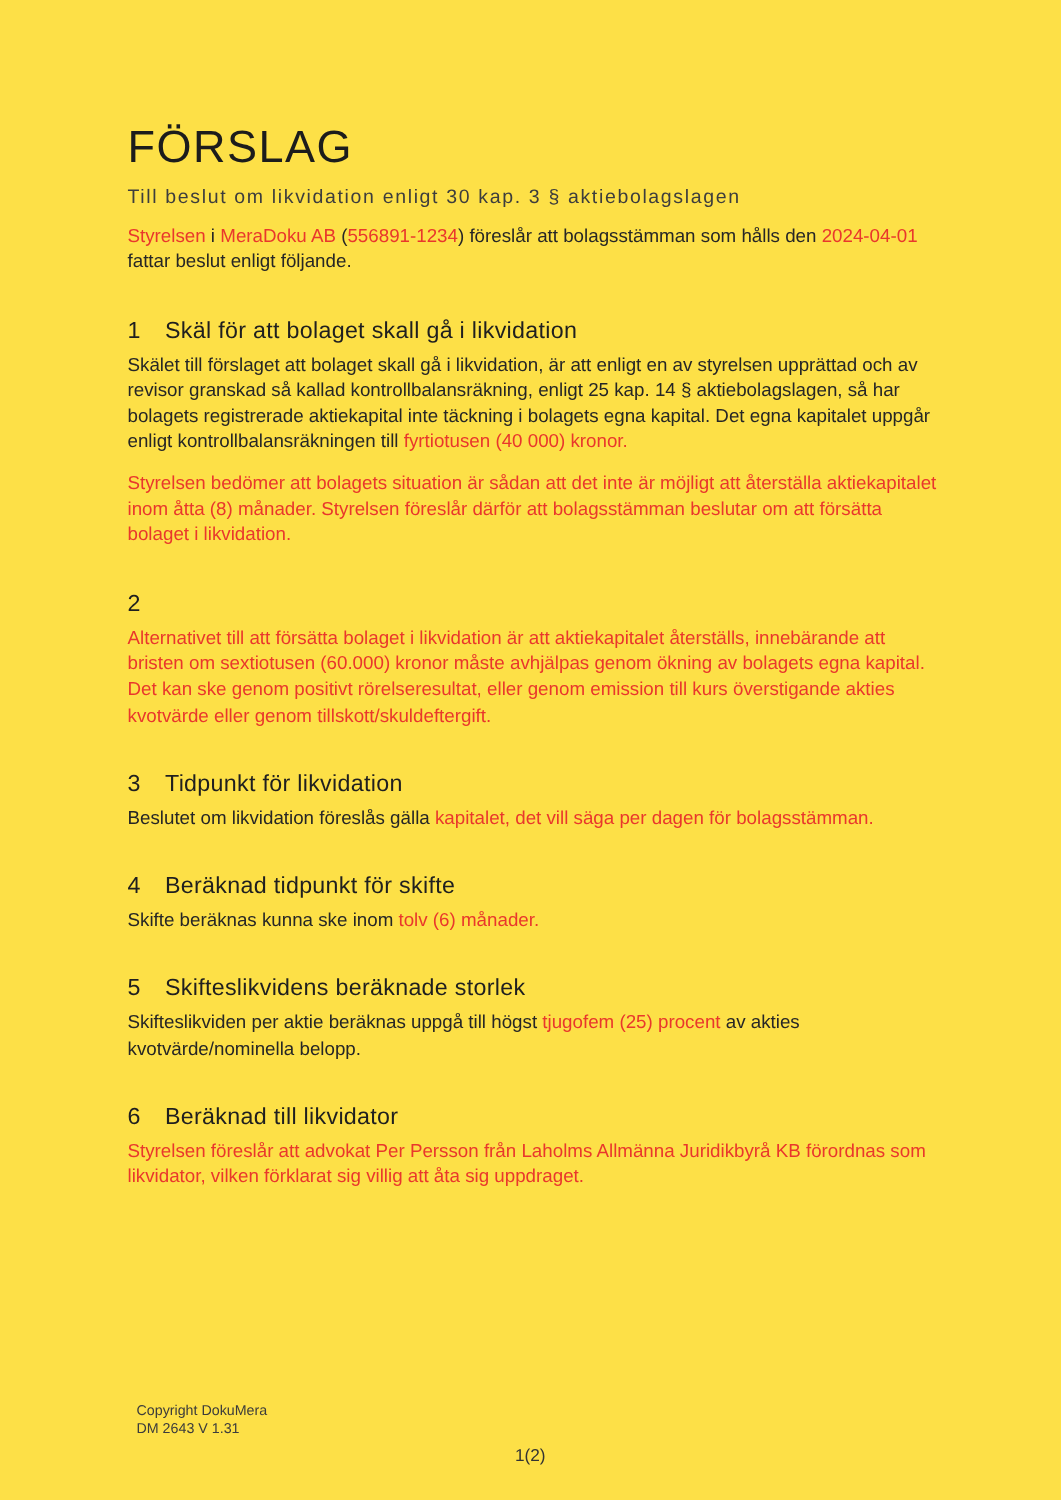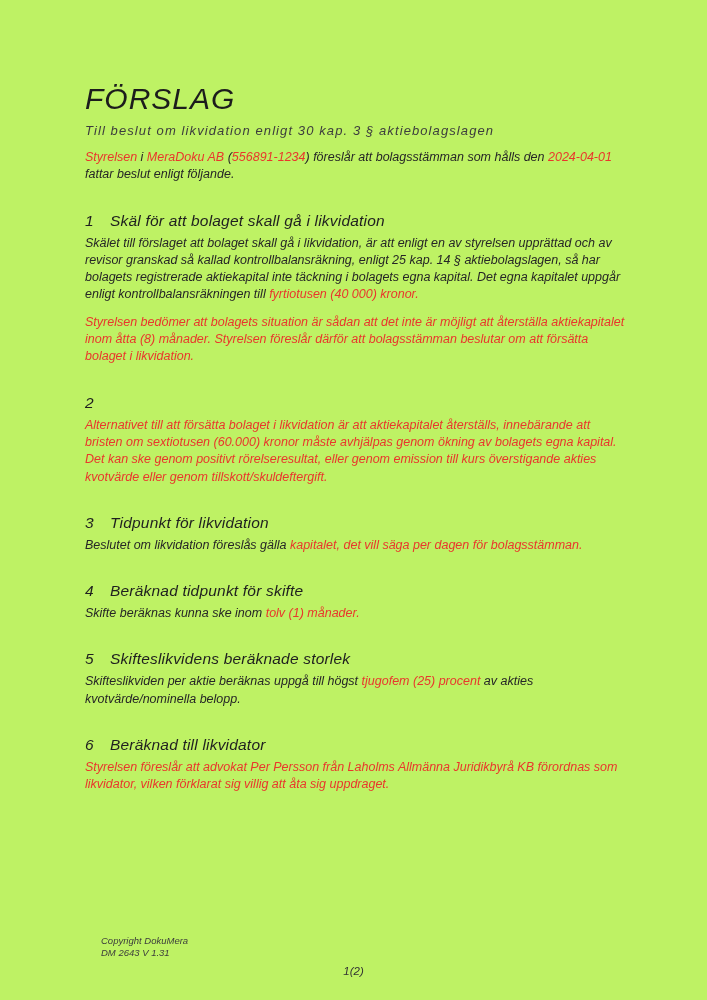--- a/index.html
+++ b/index.html
@@ -4,25 +4,24 @@
 <style>
   html, body {
     margin: 0;
     padding: 0;
     background: #ffffff;
   }
   .page {
     position: relative;
     width: 707px;
     height: 1000px;
-    background: #bef264;
+    background: #fde047;
     font-family: "Liberation Sans", "DejaVu Sans", sans-serif;
     color: #262626;
     overflow: hidden;
-    font-style: italic;
   }
   .content {
     padding: 82px 82px 0 85px;
   }
   .doc-title {
     font-size: 30px;
     line-height: 34px;
     font-weight: 400;
     letter-spacing: 1px;
     color: #1c1c1c;
@@ -68,21 +67,21 @@
     top: 965px;
     left: 0;
     width: 100%;
     text-align: center;
     font-size: 11.5px;
     color: #333333;
   }
   .copyright {
     position: absolute;
     top: 935px;
-    left: 101px;
+    left: 91px;
     font-size: 9.5px;
     line-height: 11.5px;
     color: #3c3c3c;
   }
 </style>
 </head>
 <body>
 
 <div class="page">
   <div class="content">
@@ -107,21 +106,21 @@
     <div class="section-heading">
       <span class="h-num">3</span>
       <span>Tidpunkt för likvidation</span>
     </div>
     <p class="body-text after-heading"><span>Beslutet om likvidation föreslås gälla </span><span class="red" style="color: rgb(233, 55, 44);">kapitalet, det vill säga per dagen för bolagsstämman.</span></p>
 
     <div class="section-heading">
       <span class="h-num">4</span>
       <span>Beräknad tidpunkt för skifte</span>
     </div>
-    <p class="body-text after-heading"><span>Skifte beräknas kunna ske inom </span><span class="red" style="color: rgb(233, 55, 44);">tolv (1) månader.</span></p>
+    <p class="body-text after-heading"><span>Skifte beräknas kunna ske inom </span><span class="red" style="color: rgb(233, 55, 44);">tolv (6) månader.</span></p>
 
     <div class="section-heading">
       <span class="h-num">5</span>
       <span>Skifteslikvidens beräknade storlek</span>
     </div>
     <p class="body-text after-heading"><span>Skifteslikviden per aktie beräknas uppgå till högst </span><span class="red" style="color: rgb(233, 55, 44);">tjugofem (25) procent</span><span> av akties kvotvärde/nominella belopp.</span></p>
 
     <div class="section-heading">
       <span class="h-num">6</span>
       <span>Beräknad till likvidator</span>

